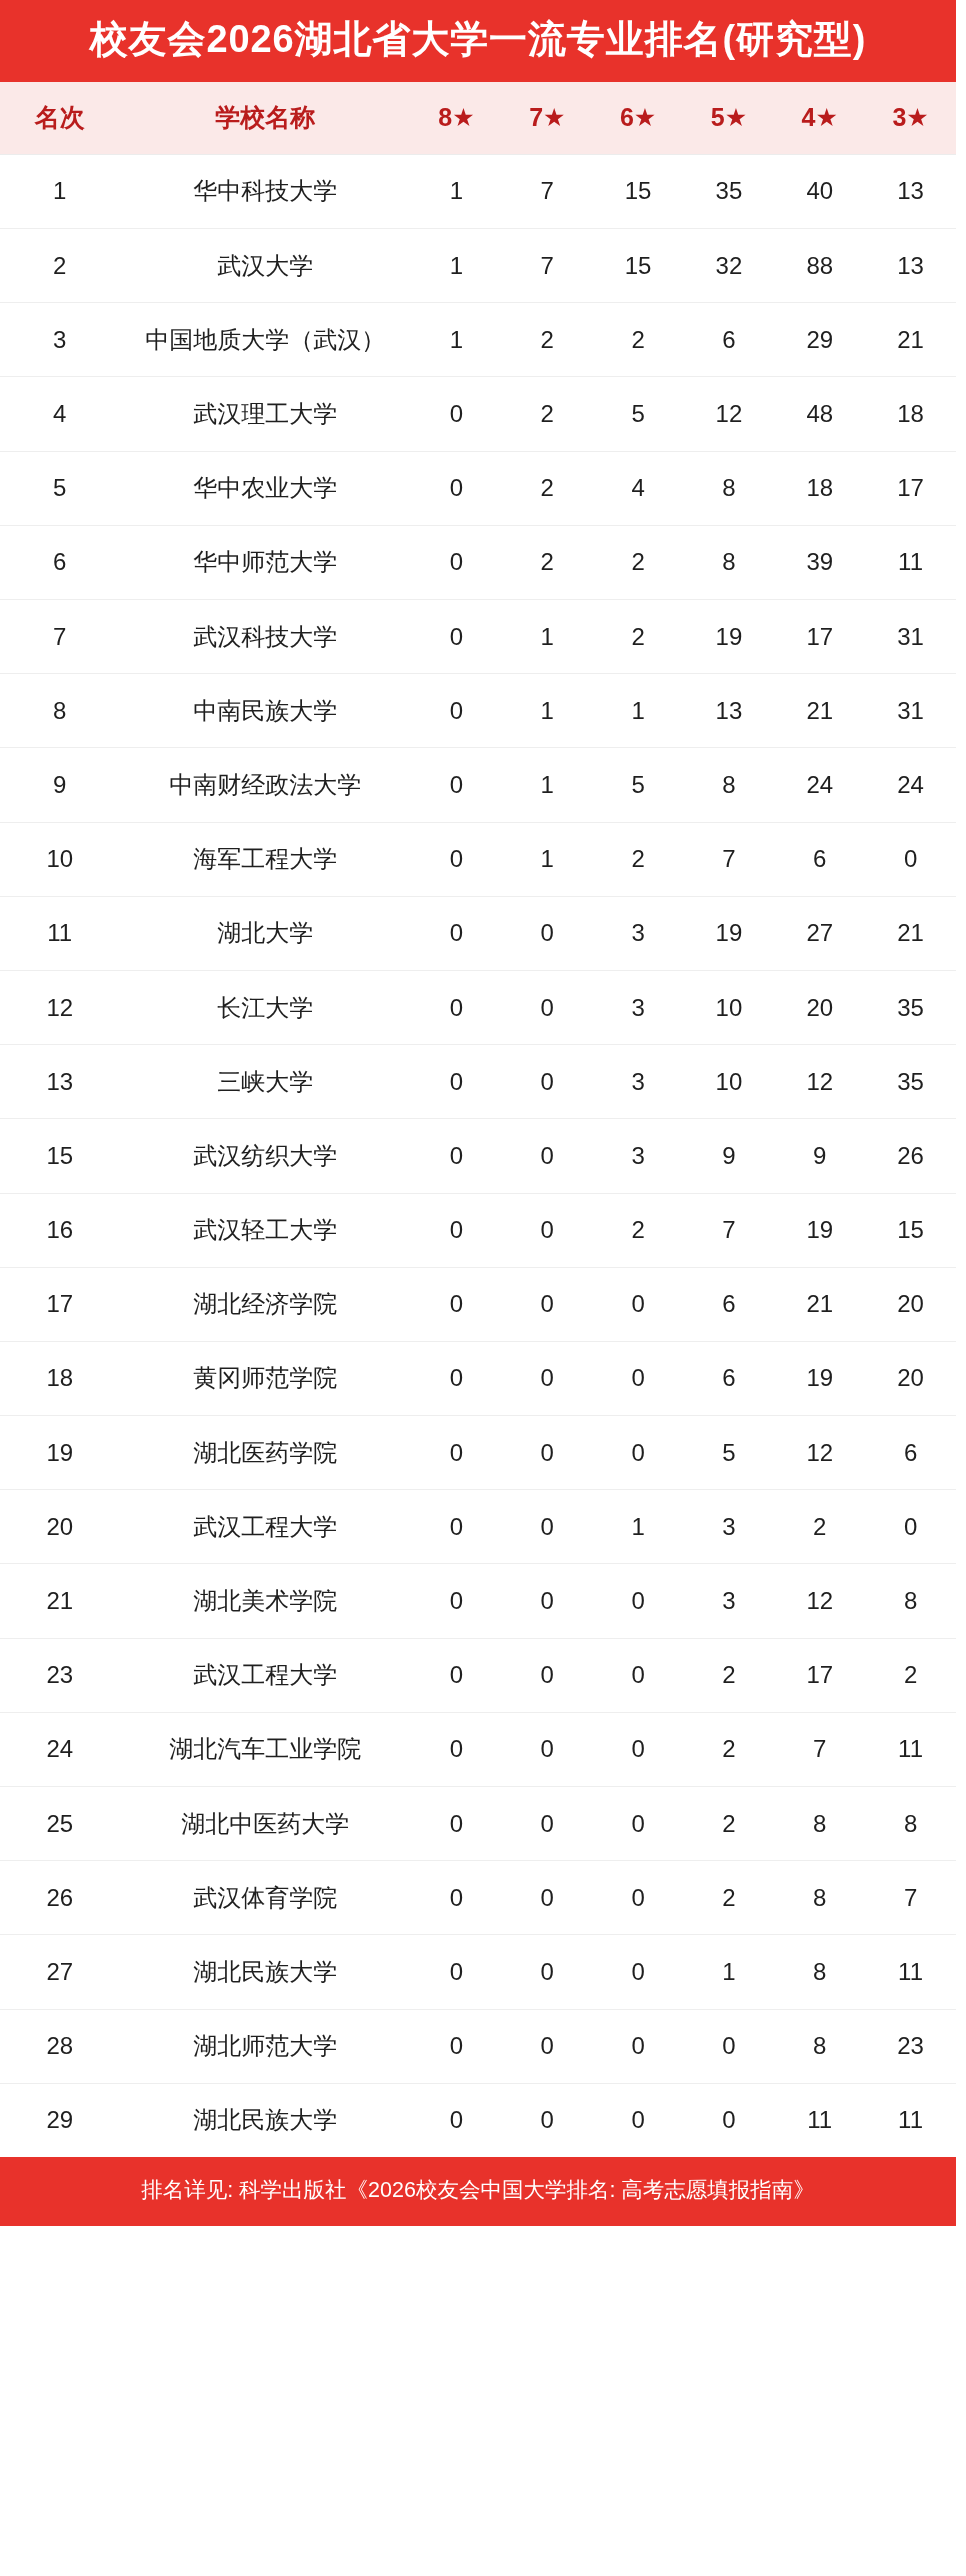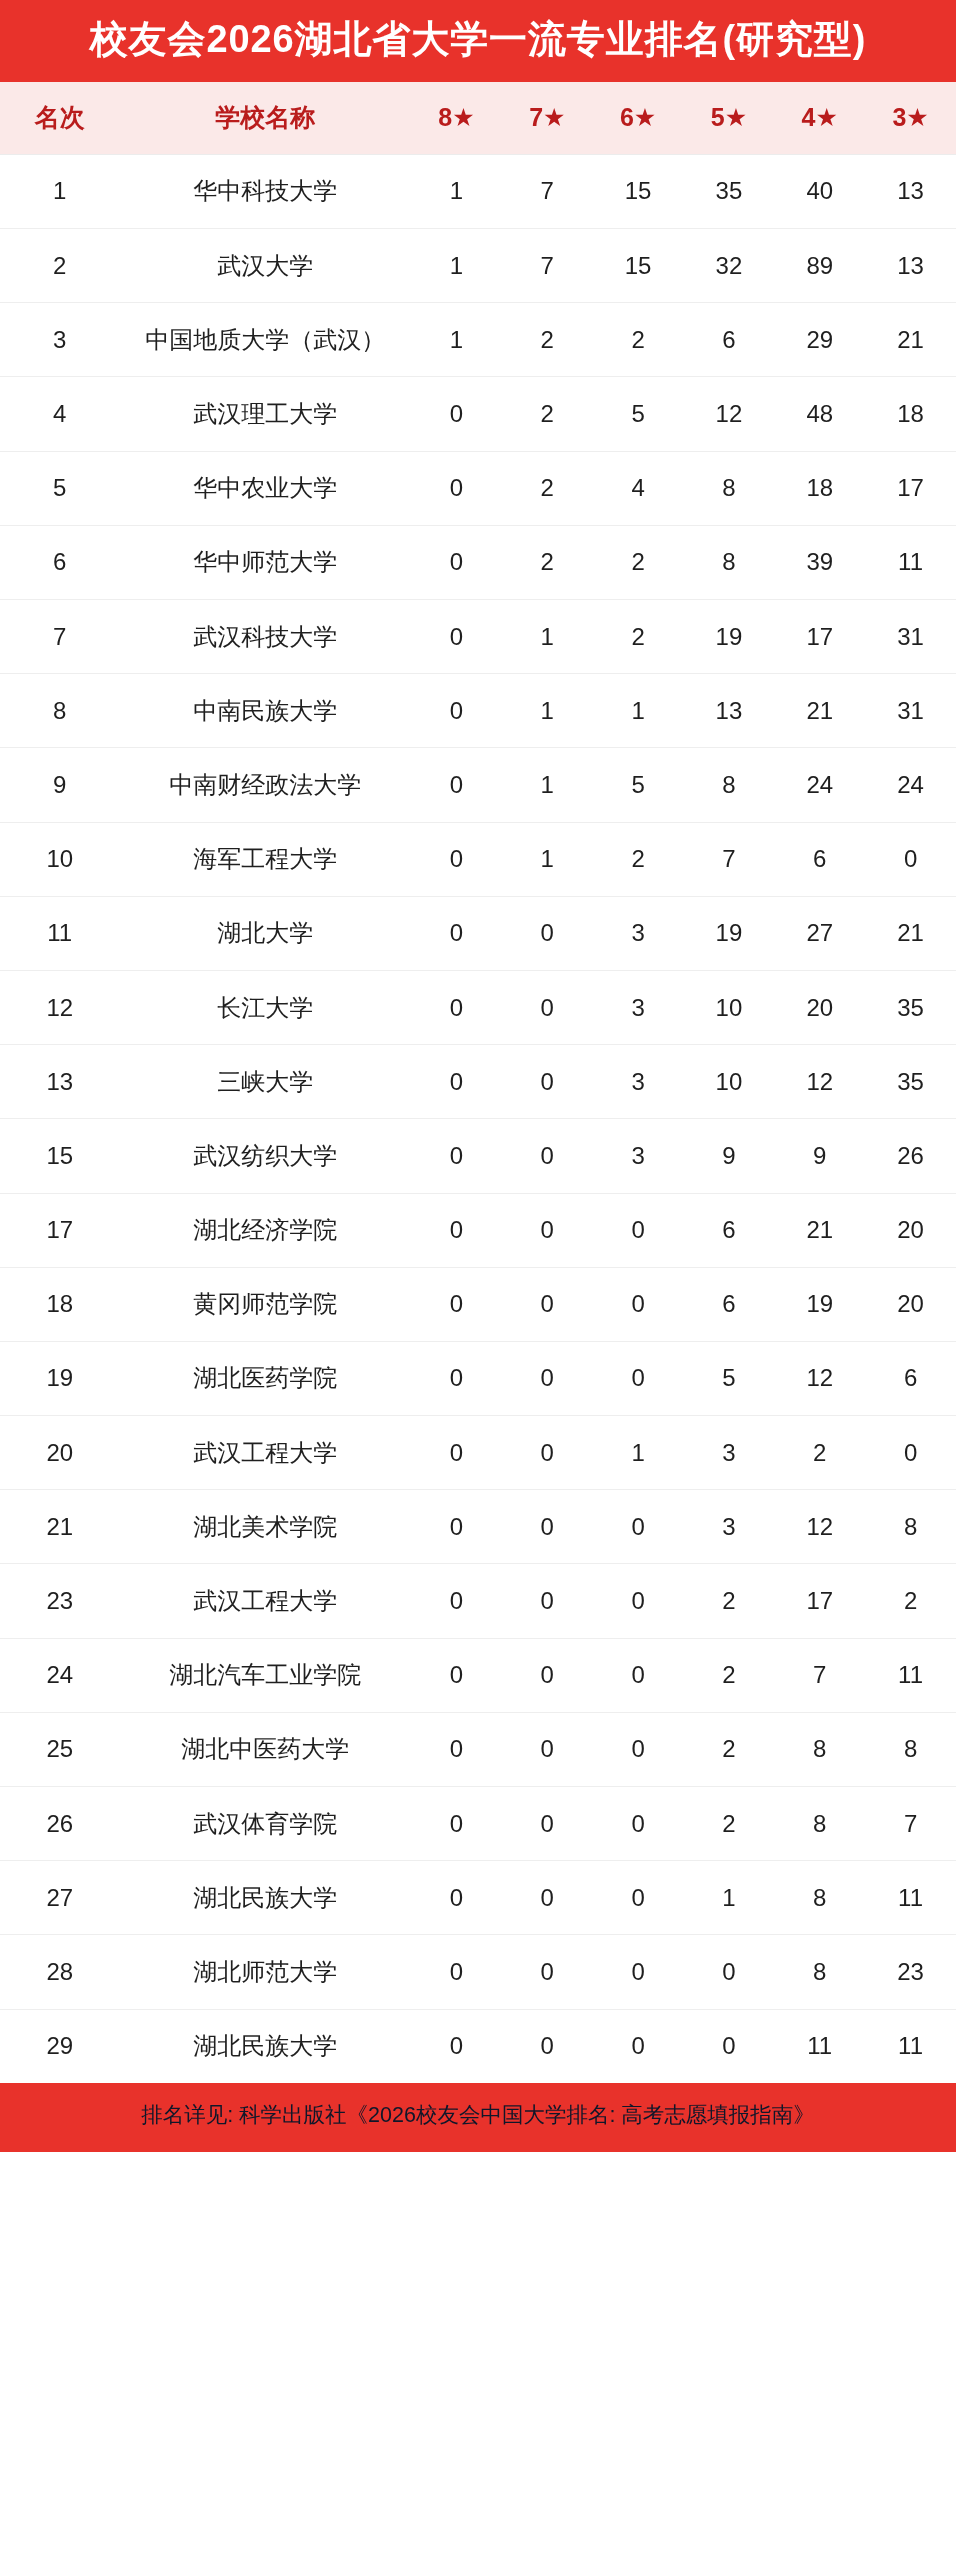--- a/index.html
+++ b/index.html
@@ -54,21 +54,21 @@
     overflow: hidden;
   }
   tbody tr:last-child td {
     border-bottom: none;
   }
   col.c-rank { width: 12.5%; }
   col.c-name { width: 30.5%; }
   col.c-star { width: 9.5%; }
   .footer {
     background: #e8322b;
-    color: #0f172a;
+    color: #ffffff;
     text-align: center;
     font-size: 21.5px;
     padding: 19.7px 9px 21.5px 9px;
     box-sizing: border-box;
     line-height: 1.3;
   }
 </style>
 </head>
 <body>
 
@@ -110,21 +110,21 @@
         <td>40</td>
         <td>13</td>
       </tr>
       <tr>
         <td>2</td>
         <td>武汉大学</td>
         <td>1</td>
         <td>7</td>
         <td>15</td>
         <td>32</td>
-        <td>89</td>
+        <td>88</td>
         <td>13</td>
       </tr>
       <tr>
         <td>3</td>
         <td>中国地质大学（武汉）</td>
         <td>1</td>
         <td>2</td>
         <td>2</td>
         <td>6</td>
         <td>29</td>
@@ -234,20 +234,30 @@
         <td>15</td>
         <td>武汉纺织大学</td>
         <td>0</td>
         <td>0</td>
         <td>3</td>
         <td>9</td>
         <td>9</td>
         <td>26</td>
       </tr>
       <tr>
+        <td>16</td>
+        <td>武汉轻工大学</td>
+        <td>0</td>
+        <td>0</td>
+        <td>2</td>
+        <td>7</td>
+        <td>19</td>
+        <td>15</td>
+      </tr>
+      <tr>
         <td>17</td>
         <td>湖北经济学院</td>
         <td>0</td>
         <td>0</td>
         <td>0</td>
         <td>6</td>
         <td>21</td>
         <td>20</td>
       </tr>
       <tr>

